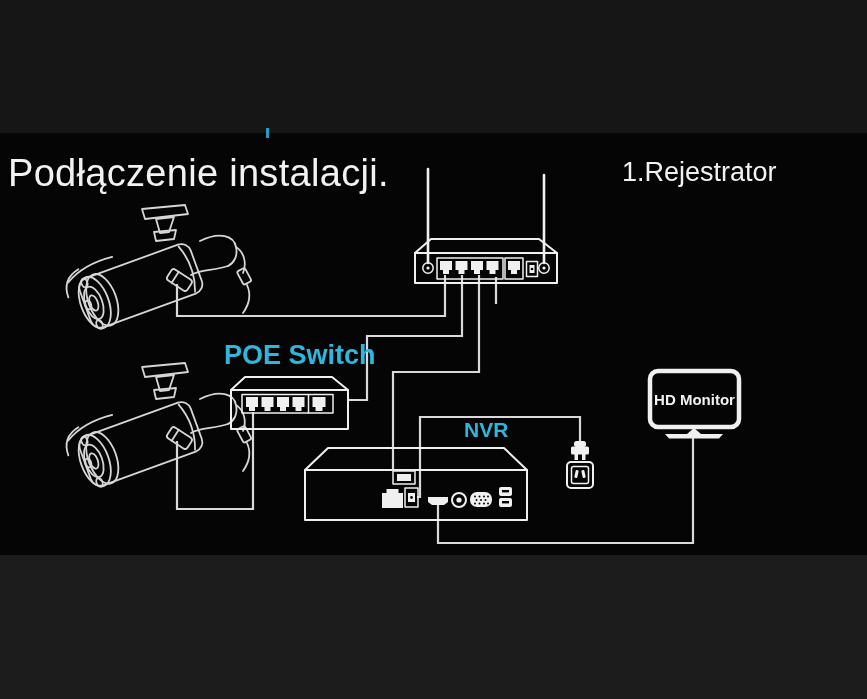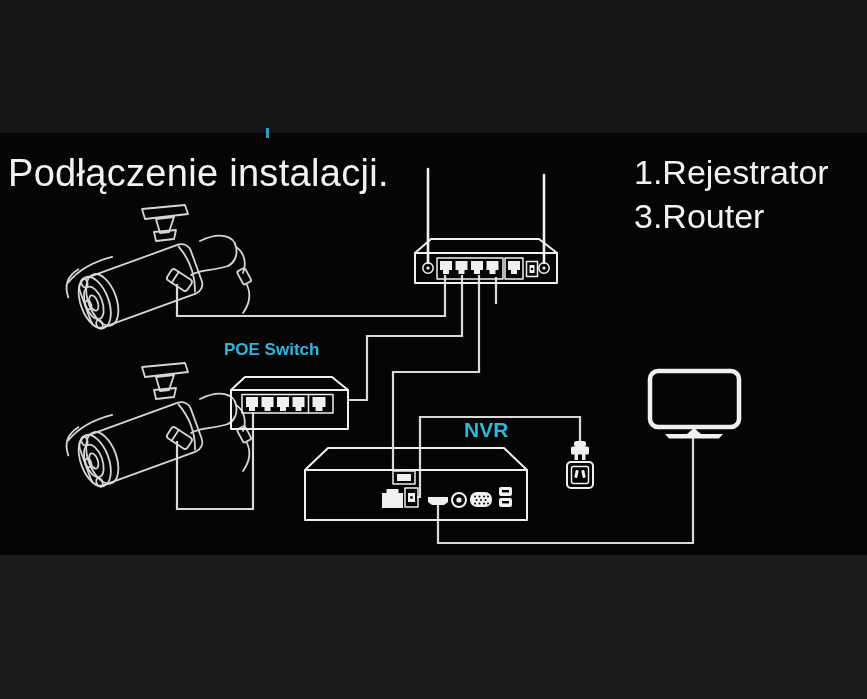--- a/index.html
+++ b/index.html
@@ -22,23 +22,23 @@
   .band.bottom{top:555px;height:144px;background:var(--band_bottom);}
   svg{position:absolute;left:0;top:0;}
   .dev{stroke:var(--device_white);stroke-width:2;fill:none;stroke-linejoin:round;stroke-linecap:round;}
   .thin{stroke-width:1.5;}
   .cable{stroke:var(--line_gray);stroke-width:2.2;fill:none;stroke-linejoin:miter;stroke-linecap:butt;}
   .wfill{fill:var(--device_white);stroke:none;}
   .cam{stroke:#d6d6d6;stroke-width:1.8;fill:none;stroke-linejoin:round;stroke-linecap:round;}
   .txt{position:absolute;color:var(--text_white);white-space:nowrap;}
   .title{left:8px;top:152px;font-size:38px;letter-spacing:0.3px;}
   .legend{position:absolute;left:622px;top:150px;}
-  .legend .item{font-size:34px;color:var(--text_white);line-height:44px;margin-left:12px;}
+  .legend .item{font-size:27px;color:var(--text_white);line-height:44px;}
   .cyanlbl{position:absolute;color:var(--accent_cyan);font-weight:bold;white-space:nowrap;}
-  .poelbl{left:224px;top:340px;font-size:17px;}
+  .poelbl{left:224px;top:340px;font-size:27px;}
   .nvrlbl{left:464px;top:418px;font-size:21px;}
   .monlbl{position:absolute;left:650px;top:371px;width:89px;height:56px;
     display:flex;align-items:center;justify-content:center;
     color:var(--text_white);font-weight:bold;font-size:15px;}
 </style>
 </head>
 <body>
 
 <div class="stage">
 
@@ -179,19 +179,19 @@
       <rect class="wfill" x="582" y="470" width="3" height="8" rx="1" transform="rotate(-12 583.5 474)"></rect>
     </g>
 
     <rect x="266" y="128" width="3" height="10" fill="var(--accent_cyan)" opacity="0.85"></rect>
   </svg>
 
   <div class="txt title">Podłączenie instalacji.</div>
 
   <div class="legend">
     <div class="item">1.Rejestrator</div>
-    <div class="item">3.Router</div>
   </div>
 
   <div class="cyanlbl poelbl">POE Switch</div>
   <div class="cyanlbl nvrlbl">NVR</div>
+  <div class="monlbl">HD Monitor</div>
 
 </div>
 
 </body></html>

